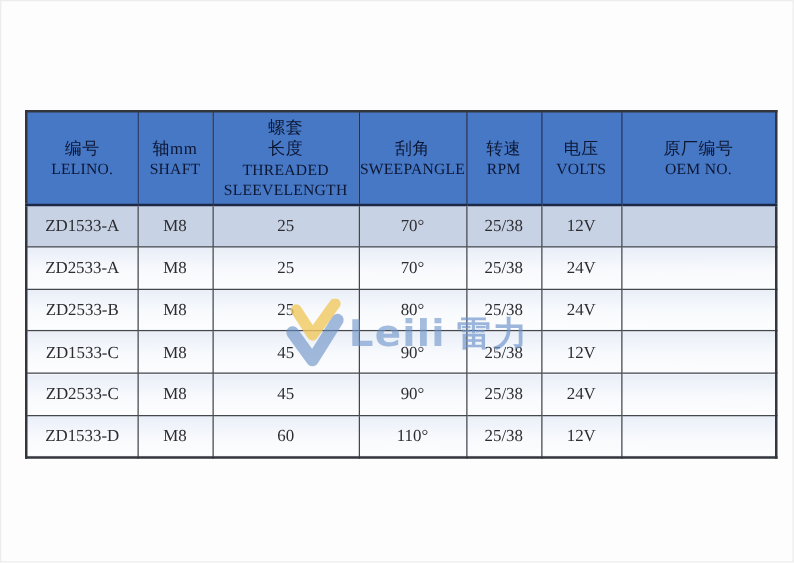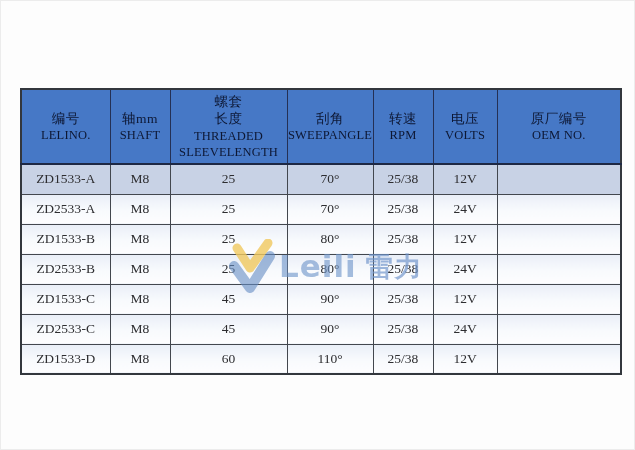--- a/index.html
+++ b/index.html
@@ -140,29 +140,20 @@
         <tr>
           <td>ZD2533-A</td>
           <td>M8</td>
           <td>25</td>
           <td>70°</td>
           <td>25/38</td>
           <td>24V</td>
           <td></td>
         </tr>
         <tr>
-          <td>ZD1533-B</td>
-          <td>M8</td>
-          <td>25</td>
-          <td>80°</td>
-          <td>25/38</td>
-          <td>12V</td>
-          <td></td>
-        </tr>
-        <tr>
           <td>ZD2533-B</td>
           <td>M8</td>
           <td>25</td>
           <td>80°</td>
           <td>25/38</td>
           <td>24V</td>
           <td></td>
         </tr>
         <tr>
           <td>ZD1533-C</td>

